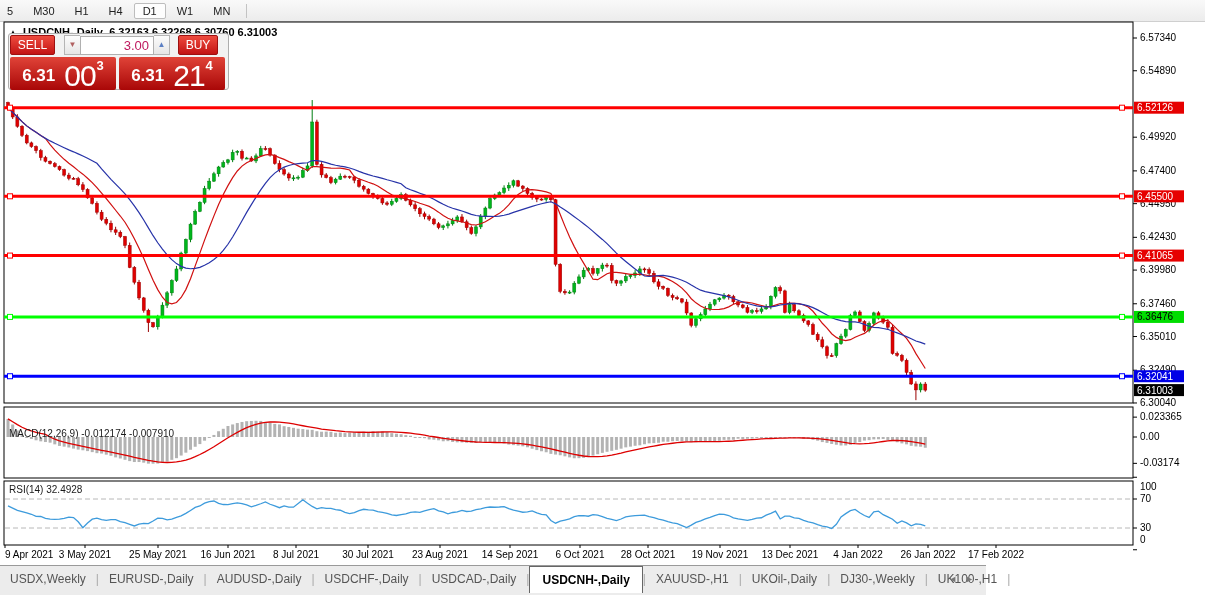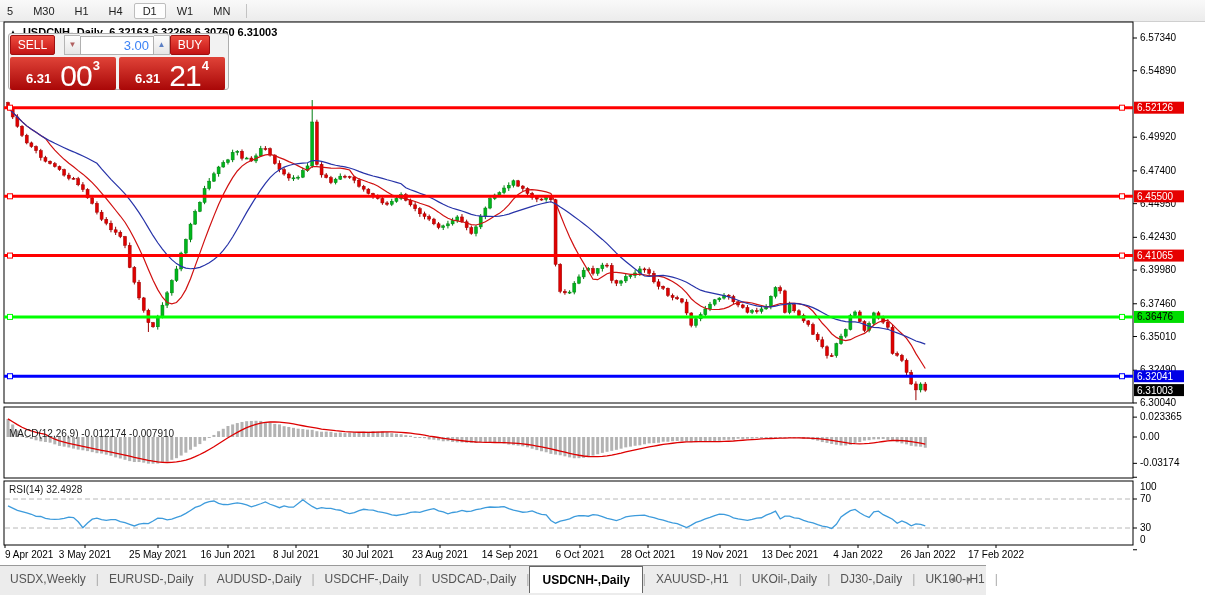--- a/index.html
+++ b/index.html
@@ -14,33 +14,33 @@
   
   .chart-header{position:absolute;left:9px;top:26px;font-size:11px;color:#000;z-index:5;font-weight:bold;}
   .chart-header .tri{font-size:8px;margin-right:6px;position:relative;top:-1px;}
   
   .trade-widget{position:absolute;left:8px;top:33px;width:219px;height:55px;z-index:6;
     background:#f2f2f2;border:1px solid #adadad;border-radius:3px;padding:0;}
   .tw-row1{display:flex;align-items:center;height:20px;margin:1px 1px 0 1px;}
   .btn-red{background:linear-gradient(#ee4b3e,#c31414);border:1px solid #9d1010;border-radius:2px;
     color:#fff;font-size:12px;text-align:center;line-height:18px;height:18px;}
   .tw-sell{width:43px;margin-right:9px;}
-  .tw-buy{width:38px;margin-left:0;}
+  .tw-buy{width:38px;margin-left:8px;}
   .tw-spin-dn,.tw-spin-up{width:15px;height:18px;background:linear-gradient(#fcfcfc,#e6e6e6);
     border:1px solid #b5b5b5;font-size:8px;text-align:center;line-height:17px;}
   .tw-spin-dn{color:#b06060;border-right:none;}
   .tw-spin-up{color:#5b7fc4;border-left:none;}
   .tw-vol{width:68px;height:16px;border:1px solid #b0b0b0;background:#fff;font-size:13px;
-    text-align:right;padding:1px 4px 0 0;color:#3b82f6;}
+    text-align:right;padding:1px 4px 0 0;color:#be185d;}
   .tw-row2{display:flex;margin:2px 1px 0 1px;}
   .tile{height:32px;background:linear-gradient(#e04338,#a90707);border-radius:2px;color:#fff;
     display:flex;align-items:flex-end;justify-content:center;padding-bottom:1px;}
   .tile-bid{width:106px;margin-right:3px;}
   .tile-ask{width:106px;}
-  .tile .small{font-size:13px;font-weight:bold;margin:0 1px 3px 0;}
+  .tile .small{font-size:17px;font-weight:bold;margin:0 1px 3px 0;}
   .tile .big{font-size:30px;line-height:26px;letter-spacing:-1px;margin-left:8px;}
   .tile .sup{font-size:13px;font-weight:bold;position:relative;top:-16px;margin-left:1px;}
   
   .tabstrip{position:absolute;left:0;top:565px;width:986px;height:30px;background:#ececec;
     border-top:1px solid #9a9a9a;display:flex;align-items:flex-start;font-size:12px;color:#555;}
   .tab{padding:4px 10px 3px 10px;margin-top:2px;white-space:nowrap;cursor:default;}
   .tab.active{background:#fff;border:1px solid #666;border-bottom:none;margin-top:0;
     padding:6px 12px 6px 12px;color:#000;font-weight:bold;}
   .tab-sep{color:#aaa;margin-top:6px;}
   .tab-scroll{position:absolute;right:4px;top:8px;font-size:9px;color:#777;letter-spacing:8px;}
@@ -819,19 +819,19 @@
       <div class="tab">USDCHF-,Daily</div>
       <div class="tab-sep">|</div>
       <div class="tab">USDCAD-,Daily</div>
       <div class="tab-sep">|</div>
       <div class="tab active">USDCNH-,Daily</div>
       <div class="tab-sep">|</div>
       <div class="tab">XAUUSD-,H1</div>
       <div class="tab-sep">|</div>
       <div class="tab">UKOil-,Daily</div>
       <div class="tab-sep">|</div>
-      <div class="tab">DJ30-,Daily</div>
+      <div class="tab">DJ30-,Weekly</div>
       <div class="tab-sep">|</div>
       <div class="tab">UK100-,H1</div>
       <div class="tab-sep">|</div>
       <div class="tab-scroll"><span>◄</span><span>►</span></div>
   </div>
 </div>
 
 </body></html>

